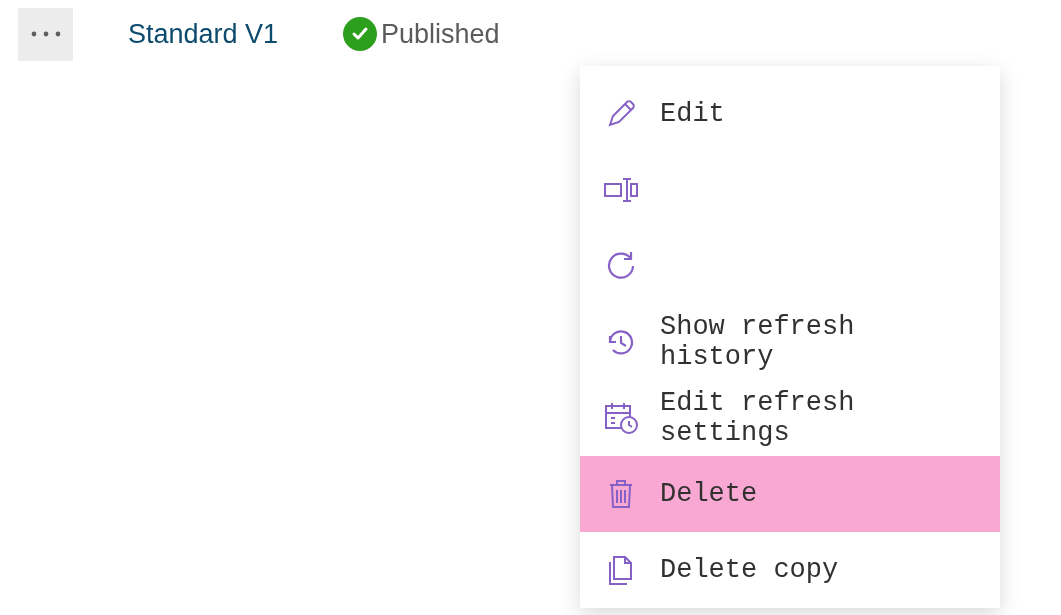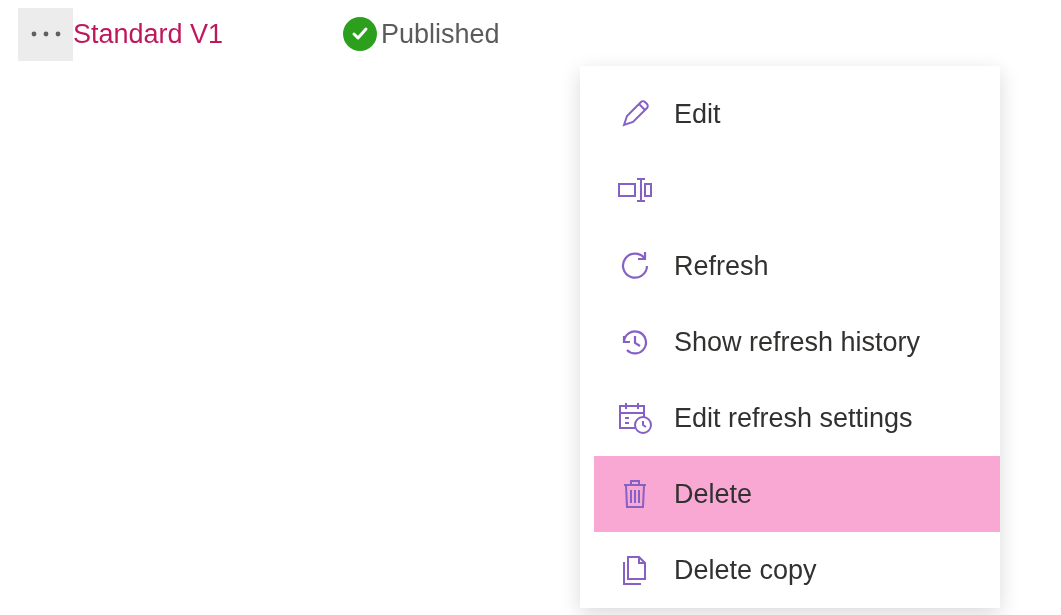--- a/index.html
+++ b/index.html
@@ -26,22 +26,23 @@
       width: 55px;
       height: 53px;
       background: #ececec;
       display: flex;
       align-items: center;
       justify-content: center;
       cursor: pointer;
     }
     .more-btn svg { display:block; }
     .type-cell {
-      font-size: 27px;
-      color: #be185d;
+      padding-left: 55px;
+      font-size: 27px;
+      color: #0c4a6e;
       flex: 0 0 auto;
       width: 270px;
     }
     .status-cell {
       display: flex;
       align-items: center;
       gap: 4px;
       font-size: 27px;
       color: #5b5b5b;
     }
@@ -56,21 +57,22 @@
     }
     .check-badge svg { display:block; }
 
     .context-menu {
       position: absolute;
       top: 66px;
       left: 580px;
       width: 420px;
       background: #fff;
       box-shadow: 0 6px 20px rgba(0,0,0,0.15);
-      padding: 10px 0 0 14px;
+      padding: 10px 0 0 0;
+      font-family: Liberation Mono, monospace;
     }
     .menu-item {
       display: flex;
       align-items: center;
       height: 76px;
       padding: 0 22px;
       cursor: pointer;
       font-size: 27px;
       color: #323130;
     }
@@ -138,21 +140,20 @@
     </span>
   </div>
 
   <div class="menu-item">
     <span class="menu-icon">
       <svg width="34" height="34" viewBox="0 0 34 34" fill="none" stroke-width="2.2">
         <path d="M27 10 A12 12 0 1 0 29 17"></path>
         <path d="M27 3 L27 10 L20 10"></path>
       </svg>
     </span>
-    <span class="menu-label">Refresh</span>
   </div>
 
   <div class="menu-item">
     <span class="menu-icon">
       <svg width="34" height="34" viewBox="0 0 34 34" fill="none" stroke-width="2.2">
         <path d="M6 17 A11 11 0 1 1 9 25"></path>
         <path d="M6 11 L6 17 L12 17"></path>
         <path d="M17 11 L17 18 L22 21"></path>
       </svg>
     </span>

